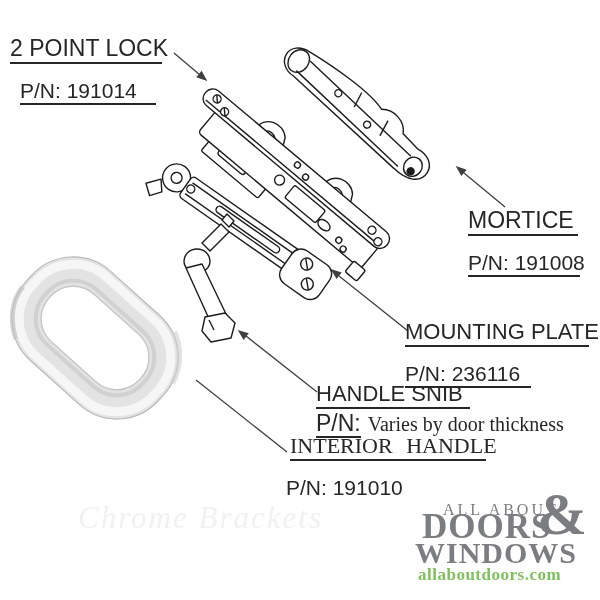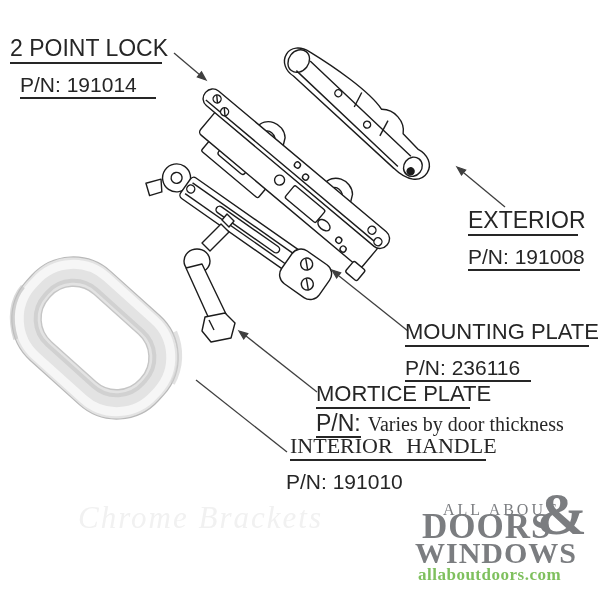--- a/index.html
+++ b/index.html
@@ -11,21 +11,21 @@
   #stage{position:absolute;inset:0;width:600px;height:600px;border-radius:16px;}
   svg{position:absolute;left:0;top:0;}
 
   
   .plabel{position:absolute;line-height:1.05;}
   .plabel .t{
     display:inline-block;font-size:23px;letter-spacing:0px;
     border-bottom:2px solid #262626;padding-bottom:2px;white-space:nowrap;
   }
   .plabel .pn{
-    display:inline-block;font-size:21px;margin-top:10px;white-space:nowrap;
+    display:inline-block;font-size:21px;margin-top:16px;white-space:nowrap;
   }
   .pn-under{border-bottom:2px solid #262626;padding-bottom:1px;}
 
   #lbl-lock{left:10px;top:36px;}
   #lbl-lock .t{width:152px;}
   #lbl-lock .pn{margin-left:10px;width:136px;}
 
   #lbl-exterior{left:468px;top:208px;}
   #lbl-exterior .t{width:110px;}
   #lbl-exterior .pn{width:112px;}
@@ -162,31 +162,31 @@
       </g>
     </g>
   </svg>
 
   <div class="plabel" id="lbl-lock">
     <span class="t">2 POINT LOCK</span><br>
     <span class="pn pn-under">P/N: 191014</span>
   </div>
 
   <div class="plabel" id="lbl-exterior">
-    <span class="t">EXTERIOR</span><br>
+    <span class="t">MORTICE</span><br>
     <span class="pn pn-under">P/N: 191008</span>
   </div>
 
   <div class="plabel" id="lbl-mounting">
     <span class="t">MOUNTING PLATE</span><br>
     <span class="pn pn-under">P/N: 236116</span>
   </div>
 
   <div class="plabel" id="lbl-snib">
-    <span class="t">MORTICE PLATE</span>
+    <span class="t">HANDLE SNIB</span>
     <span class="pnrow">
       <span class="pfx pn-under">P/N:</span><span class="note">Varies by door thickness</span>
     </span>
   </div>
 
   <div class="plabel" id="lbl-handle">
     <span class="t">INTERIOR HANDLE</span><br>
     <span class="pn">P/N: 191010</span>
   </div>
 

